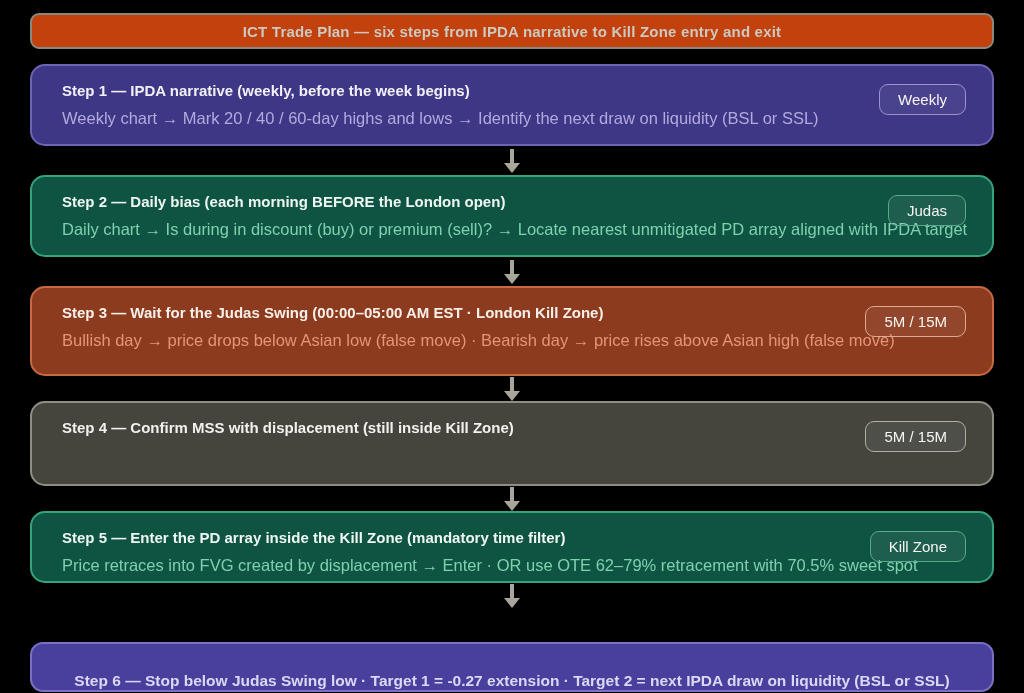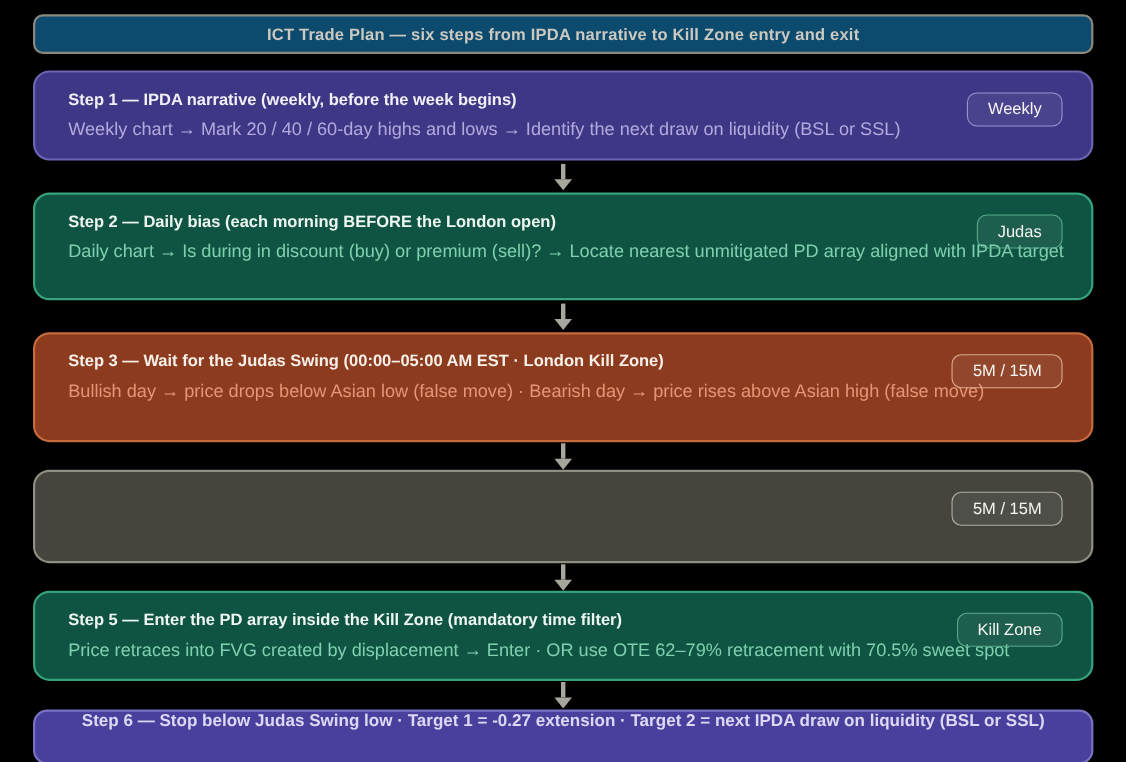--- a/index.html
+++ b/index.html
@@ -13,21 +13,21 @@
   }
   .canvas {
     width: 964px;
     margin: 13px auto 0 auto;
   }
   .header-bar {
     box-sizing: border-box;
     height: 36px;
     border: 2px solid #8b897d;
     border-radius: 9px;
-    background: #0c4a6e;
+    background: #c2410c;
     display: flex;
     align-items: center;
     justify-content: center;
     margin-bottom: 15px;
   }
   .header-bar .title {
     color: #ccc9c0;
     font-size: 15px;
     font-weight: bold;
     letter-spacing: 0.2px;
@@ -36,24 +36,24 @@
   .step {
     box-sizing: border-box;
     position: relative;
     border-radius: 15px;
     border: 2px solid var(--border, #888);
     background: var(--fill, #333);
     padding: 14px 48px 0 30px;
     overflow: visible;
   }
   .h-s1 { height: 82px; }
-  .h-s2 { height: 98px; }
-  .h-s3 { height: 100px; }
+  .h-s2 { height: 82px; }
+  .h-s3 { height: 90px; }
   .h-s4 { height: 85px; }
-  .h-s5 { height: 82px; }
+  .h-s5 { height: 72px; }
   .step-title {
     color: var(--title, #f4f3ef);
     font-size: 15px;
     font-weight: bold;
     line-height: 22px;
     white-space: nowrap;
   }
   .step-body {
     color: var(--body, #cccccc);
     font-size: 16.5px;
@@ -98,22 +98,23 @@
     border-top: 10px solid var(--arrow, #a8a69c);
     display: block;
   }
   .final-step {
     box-sizing: border-box;
     height: 50px;
     border-radius: 13px;
     border: 2px solid var(--border, #7a71c4);
     background: var(--fill, #49409e);
     display: flex;
-    align-items: flex-start;
+    align-items: flex-end;
     justify-content: center;
+    margin-top: 33px;
   }
   .final-step .final-title {
     color: #dcd8f3;
     font-size: 15.5px;
     font-weight: bold;
     white-space: nowrap;
   }
 </style>
 </head>
 <body style="background: rgb(0, 0, 0);">
@@ -157,20 +158,21 @@
   </section>
 
   <div class="arrow-row" style="height:25px">
     <div class="arrow">
         <span class="stem"></span>
         <span class="head"></span>
       </div>
   </div>
 
   <section class="step h-s4" style="--fill: #45453e; --border: #908e82; --title: #f2f1ec; --body: #c7c5bb; --badge-border: #b0aea2;">
+    <div class="step-title">Step 4 — Confirm MSS with displacement (still inside Kill Zone)</div>
     <div class="badge">5M / 15M</div>
   </section>
 
   <div class="arrow-row" style="height:25px">
     <div class="arrow">
         <span class="stem"></span>
         <span class="head"></span>
       </div>
   </div>
 

